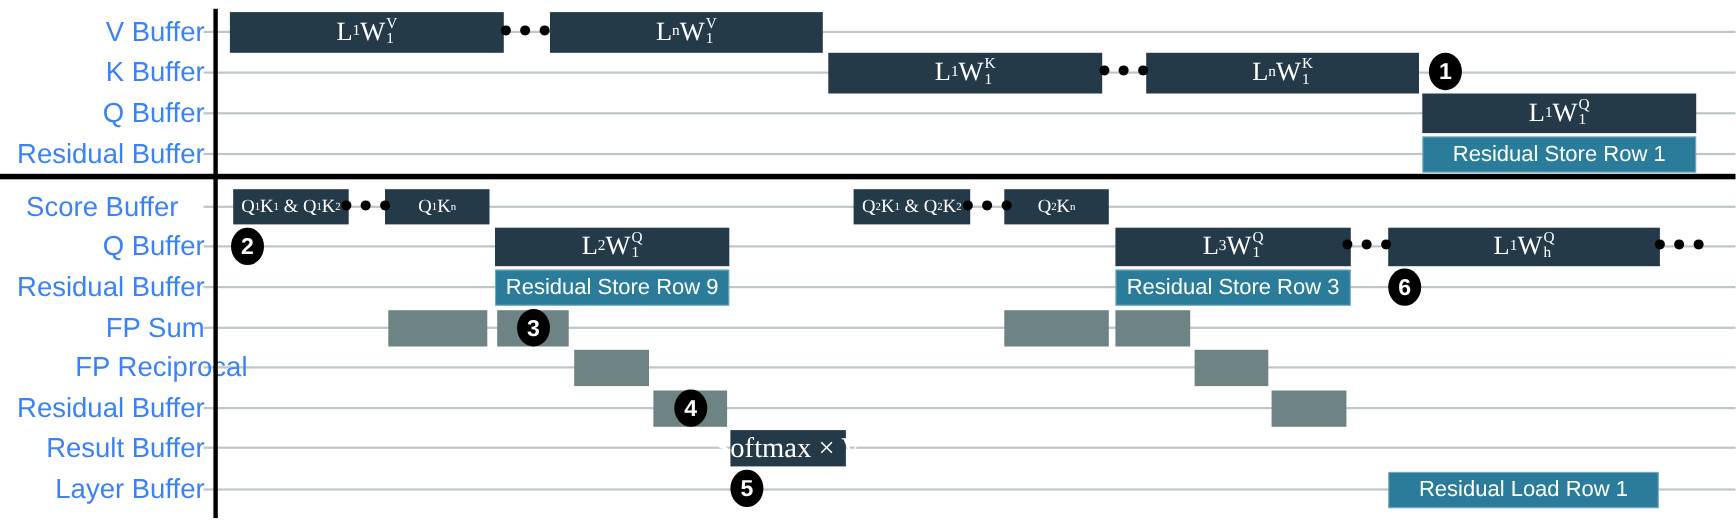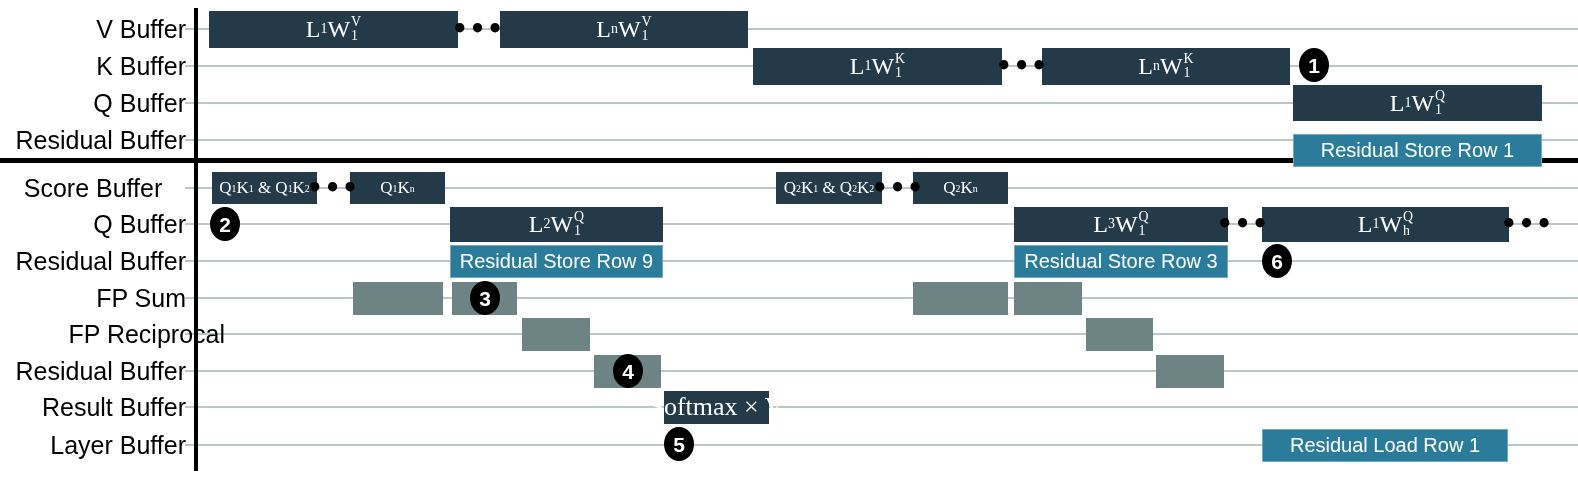--- a/index.html
+++ b/index.html
@@ -7,21 +7,21 @@
     position:relative;
     width:1578px;height:479px;
     background:#fff;
     overflow:hidden;
     font-family:"Liberation Sans", sans-serif;
   }
   .gridline{position:absolute;height:2px;background:#bdc6c9;}
   .axis{position:absolute;background:#000;}
   .rowlabel{
     position:absolute;left:0;width:186px;
-    text-align:right;font-size:25px;color:#000000;
+    text-align:right;font-size:25px;color:#3b82f6;
     height:32px;line-height:32px;
     white-space:nowrap;
   }
   .bar{
     position:absolute;
     display:flex;align-items:center;justify-content:center;
     color:#fff;box-sizing:border-box;white-space:pre;
   }
   .bar.dark{background:#253a49;}
   .bar.teal{background:#2b7c9a;border:1px solid rgba(255,255,255,0.35);}
@@ -79,21 +79,21 @@
       <div class="rowlabel" style="top: 429px;">Layer Buffer</div>
     </div>
   <div id="axis-v" class="axis" style="left: 194px; top: 8px; width: 4px; height: 463px;"></div>
   <div id="divider" class="axis" style="left: 0px; top: 158px; width: 100%; height: 5px;"></div>
   <div id="bars-layer">
       <div class="bar dark math" style="left: 209px; top: 10.5px; width: 249px; height: 37px; font-size: 24px;"><span>L</span><span class="sb">1</span><span>W</span><span class="ss"><span>V</span><span>1</span></span></div>
       <div class="bar dark math" style="left: 500px; top: 10.5px; width: 248px; height: 37px; font-size: 24px;"><span>L</span><span class="sb">n</span><span>W</span><span class="ss"><span>V</span><span>1</span></span></div>
       <div class="bar dark math" style="left: 753px; top: 47.5px; width: 249px; height: 37px; font-size: 24px;"><span>L</span><span class="sb">1</span><span>W</span><span class="ss"><span>K</span><span>1</span></span></div>
       <div class="bar dark math" style="left: 1042px; top: 47.5px; width: 248px; height: 37px; font-size: 24px;"><span>L</span><span class="sb">n</span><span>W</span><span class="ss"><span>K</span><span>1</span></span></div>
       <div class="bar dark math" style="left: 1293px; top: 85px; width: 249px; height: 36px; font-size: 24px;"><span>L</span><span class="sb">1</span><span>W</span><span class="ss"><span>Q</span><span>1</span></span></div>
-      <div class="bar teal sans" style="left: 1293px; top: 123.5px; width: 249px; height: 33px; font-size: 20px; margin-top: 10px;">Residual Store Row 1</div>
+      <div class="bar teal sans" style="left: 1293px; top: 123.5px; width: 249px; height: 33px; font-size: 20px;">Residual Store Row 1</div>
       <div class="bar dark math" style="left: 212px; top: 172px; width: 105px; height: 32px; font-size: 17px;"><span>Q</span><span class="sb">1</span><span>K</span><span class="sb">1</span><span> &amp; </span><span>Q</span><span class="sb">1</span><span>K</span><span class="sb">2</span></div>
       <div class="bar dark math" style="left: 350px; top: 172px; width: 95px; height: 32px; font-size: 17px;"><span>Q</span><span class="sb">1</span><span>K</span><span class="sb">n</span></div>
       <div class="bar dark math" style="left: 776px; top: 172px; width: 106px; height: 32px; font-size: 17px;"><span>Q</span><span class="sb">2</span><span>K</span><span class="sb">1</span><span> &amp; </span><span>Q</span><span class="sb">2</span><span>K</span><span class="sb">2</span></div>
       <div class="bar dark math" style="left: 913px; top: 172px; width: 95px; height: 32px; font-size: 17px;"><span>Q</span><span class="sb">2</span><span>K</span><span class="sb">n</span></div>
       <div class="bar dark math" style="left: 450px; top: 206.5px; width: 213px; height: 35px; font-size: 24px;"><span>L</span><span class="sb">2</span><span>W</span><span class="ss"><span>Q</span><span>1</span></span></div>
       <div class="bar dark math" style="left: 1014px; top: 206.5px; width: 214px; height: 35px; font-size: 24px;"><span>L</span><span class="sb">3</span><span>W</span><span class="ss"><span>Q</span><span>1</span></span></div>
       <div class="bar dark math" style="left: 1262px; top: 206.5px; width: 247px; height: 35px; font-size: 24px;"><span>L</span><span class="sb">1</span><span>W</span><span class="ss"><span>Q</span><span>h</span></span></div>
       <div class="bar teal sans" style="left: 450px; top: 244.5px; width: 213px; height: 33px; font-size: 20px;">Residual Store Row 9</div>
       <div class="bar teal sans" style="left: 1014px; top: 244.5px; width: 214px; height: 33px; font-size: 20px;">Residual Store Row 3</div>
       <div class="bar gray sans" style="left: 353px; top: 281.5px; width: 90px; height: 33px;"></div>

